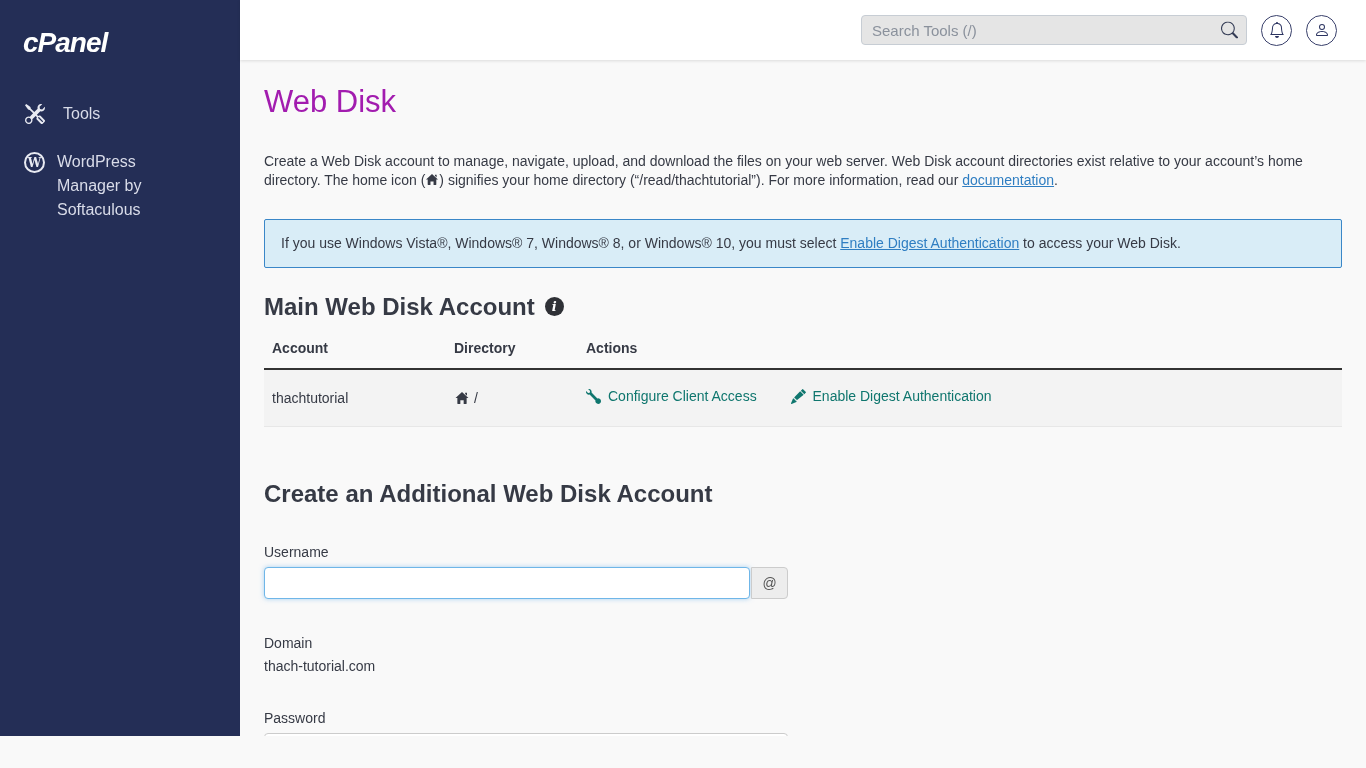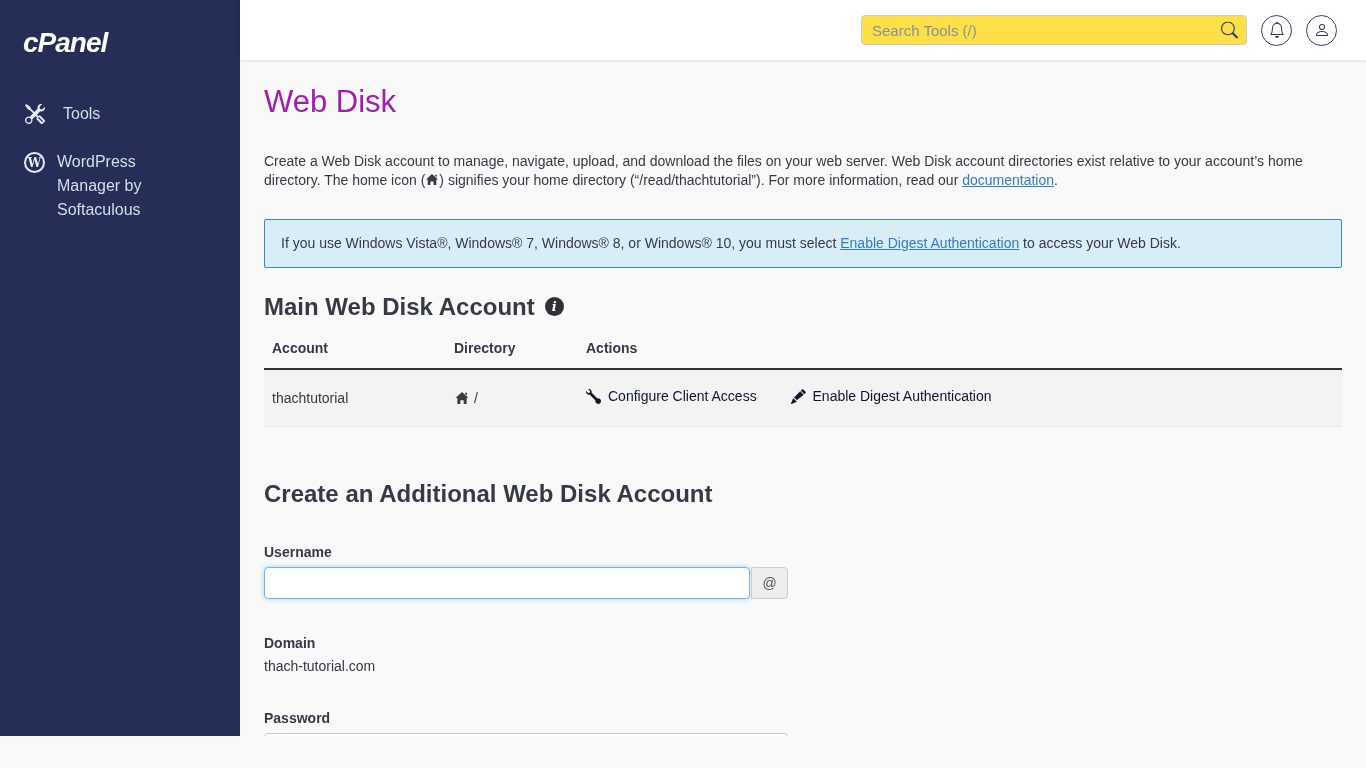--- a/index.html
+++ b/index.html
@@ -50,21 +50,21 @@
     height: 60px; flex-shrink: 0; background: #ffffff;
     box-shadow: 0 1px 3px rgba(0,0,0,0.12);
     display: flex; align-items: center; justify-content: flex-end;
     gap: 14px; padding-right: 29px; position: relative; z-index: 2;
   }
   .search-wrap { position: relative; width: 386px; }
   .search-wrap input {
     width: 100%; height: 30px;
     border: 1px solid #c7cdd4; border-radius: 4px;
     padding: 0 36px 0 10px; font-size: 15px; color: #444;
-    font-family: inherit; outline: none; background: #fde047;
+    font-family: inherit; outline: none; background: #e5e5e5;
   }
   .search-wrap input::placeholder { color: #8a919c; }
   .search-icon-btn {
     position: absolute; right: 9px; top: 50%; transform: translateY(-50%);
     width: 17px; height: 17px; color: #343c55; cursor: pointer;
     background: none; border: none; padding: 0;
   }
   .search-icon-btn svg { width: 100%; height: 100%; display: block; }
   .circle-btn {
     width: 31px; height: 31px; border-radius: 50%;
@@ -110,29 +110,29 @@
   }
   table.accounts td {
     background: #f3f3f3; padding: 17px 8px; line-height: 19px;
     border-bottom: 1px solid #e7e7e7; vertical-align: middle;
   }
   .col-account { width: 182px; }
   .col-directory { width: 132px; }
   .dir-home-icon { display: inline-block; width: 16px; height: 14px; vertical-align: -2px; margin-right: 4px; color: #363a45; }
   .dir-home-icon svg { width: 100%; height: 100%; display: block; }
   a.action-link {
-    color: #0f172a; text-decoration: none; cursor: pointer;
+    color: #0f766e; text-decoration: none; cursor: pointer;
     display: inline-flex; align-items: center; gap: 7px; margin-right: 30px;
   }
   .action-ico { width: 15px; height: 15px; flex-shrink: 0; }
   .action-ico svg { width: 100%; height: 100%; display: block; }
 
   .form-heading { margin-bottom: 12px; }
   .form-group { margin-bottom: 17px; }
-  .form-label { display: block; font-weight: 700; line-height: 16px; margin-bottom: 7px; margin-top: 36px; }
+  .form-label { display: block; font-weight: 400; line-height: 16px; margin-bottom: 7px; margin-top: 36px; }
   .static-value { line-height: 16px; }
   .input-group { display: flex; width: 524px; }
   .username-input {
     flex: 1; height: 32px; border: 1px solid #6fb6e8; border-radius: 4px;
     box-shadow: 0 0 5px rgba(102,175,233,0.55);
     padding: 0 10px; font-family: inherit; font-size: 14px; outline: none;
     background: #fff;
   }
   .input-addon {
     width: 37px; height: 32px; margin-left: 1px;

